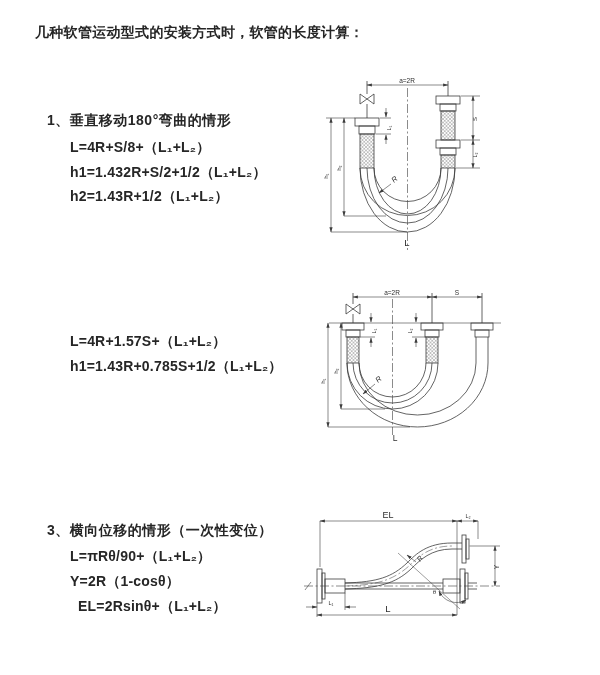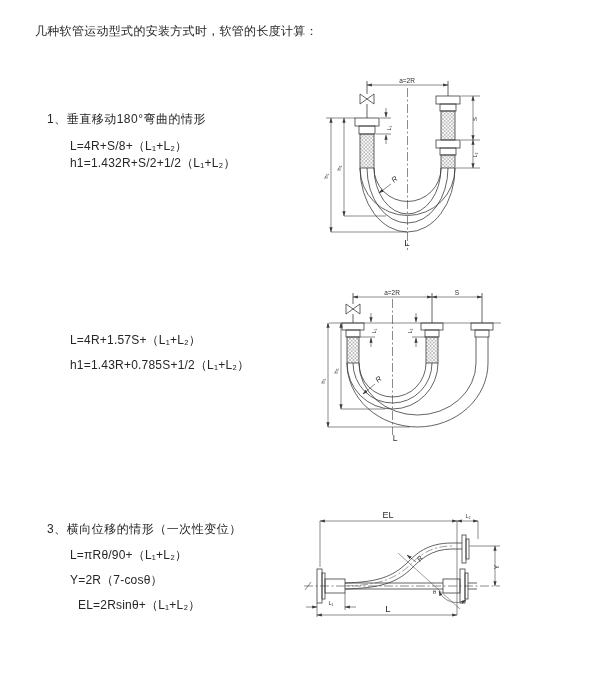--- a/index.html
+++ b/index.html
@@ -1,41 +1,42 @@
 <!DOCTYPE html>
 <html><head>
 <meta charset="utf-8">
 <style>
   html,body{margin:0;padding:0;background:#fff;}
   .page{position:relative;width:600px;height:675px;background:#ffffff;overflow:hidden;
         font-family:"Liberation Sans","DejaVu Sans",sans-serif;}
-  .t{position:absolute;white-space:nowrap;color:#262626;font-weight:normal;
-     font-size:12px;line-height:1;letter-spacing:.3px;}
+  .t{position:absolute;white-space:nowrap;color:#262626;font-weight:bold;
+     font-size:14px;line-height:1;letter-spacing:.3px;}
   .heading{letter-spacing:.5px;}
   .formula{letter-spacing:.2px;}
   svg{position:absolute;}
   svg text{font-family:"Liberation Sans","DejaVu Sans",sans-serif;fill:#2e2e2e;}
 </style>
 </head>
 <body>
 
 <div class="page">
 
   <div class="t" style="left:35px;top:25px;">几种软管运动型式的安装方式时，软管的长度计算：</div>
 
   <div class="t heading" style="left:47px;top:113px;">1、垂直移动180°弯曲的情形</div>
   <div class="t formula" style="left:70px;top:140px;">L=4R+S/8+（L₁+L₂）</div>
-  <div class="t formula" style="left:70px;top:157px;">h1=1.432R+S/2+1/2（L₁+L₂）</div>
+  <div class="t formula" style="left:70px;top:165px;">h1=1.432R+S/2+1/2（L₁+L₂）</div>
+  <div class="t formula" style="left:70px;top:189px;">h2=1.43R+1/2（L₁+L₂）</div>
 
   <div class="t formula" style="left:70px;top:334px;">L=4R+1.57S+（L₁+L₂）</div>
   <div class="t formula" style="left:70px;top:359px;">h1=1.43R+0.785S+1/2（L₁+L₂）</div>
 
   <div class="t heading" style="left:47px;top:523px;">3、横向位移的情形（一次性变位）</div>
   <div class="t formula" style="left:70px;top:549px;">L=πRθ/90+（L₁+L₂）</div>
-  <div class="t formula" style="left:70px;top:574px;">Y=2R（7-cosθ）</div>
+  <div class="t formula" style="left:70px;top:574px;">Y=2R（1-cosθ）</div>
   <div class="t formula" style="left:78px;top:599px;">EL=2Rsinθ+（L₁+L₂）</div>
 
   <svg style="left:310px;top:70px;" width="190" height="190" viewBox="0 0 190 190">
     <defs>
       <marker id="ar1" viewBox="0 0 10 6" refX="9" refY="3" markerWidth="9" markerHeight="5.5" orient="auto-start-reverse">
         <path d="M0,0L10,3L0,6z" fill="#3c3c3c"></path>
       </marker>
       <pattern id="hx1" width="3.5" height="3.5" patternUnits="userSpaceOnUse">
         <path d="M0,0L3.5,3.5M3.5,0L0,3.5" stroke="#8a8a8a" stroke-width="0.5"></path>
       </pattern>

